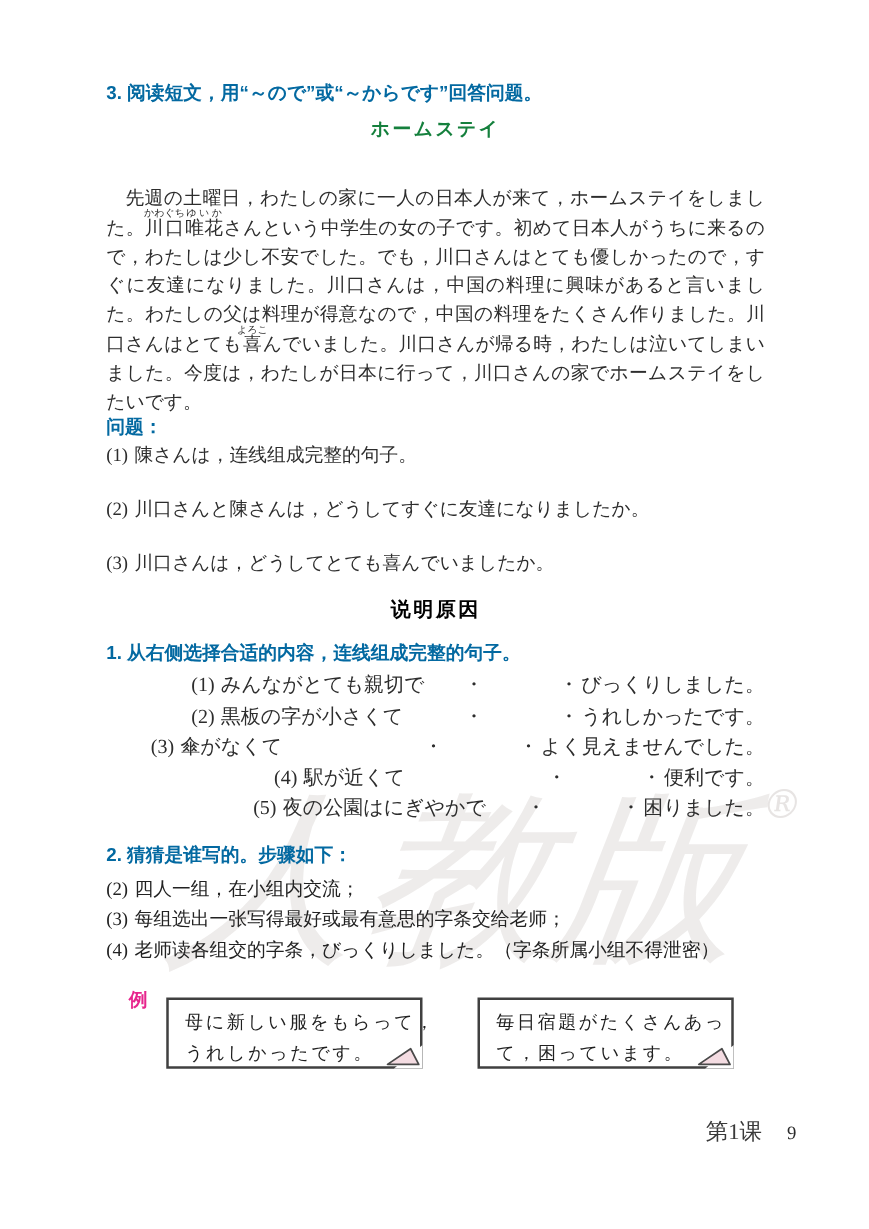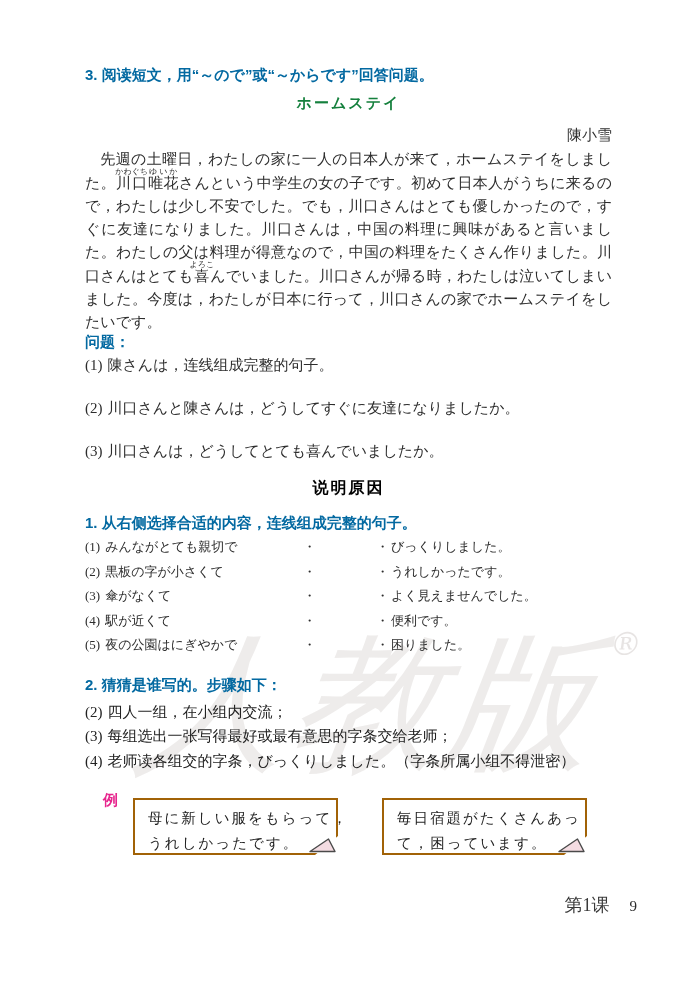--- a/index.html
+++ b/index.html
@@ -33,39 +33,39 @@
   .num       { margin-right:5px; }
 
   .section-heading {
     top:478px; text-align:center;
     font-family:"Liberation Sans","DejaVu Sans",sans-serif;
     font-weight:700; font-size:16px; letter-spacing:2px;
   }
 
   .ex1-lead  { top:512px; }
   .pairs     { top:538px; }
-  .m-row     { display:flex; align-items:baseline; height:24.5px; font-size:13px; }
+  .m-row     { display:flex; align-items:baseline; height:24.5px; font-size:16px;justify-content:flex-end; }
   .m-left    { flex:0 0 218px; white-space:nowrap; }
   .m-dot     { flex:0 0 8px; }
   .m-right   { margin-left:60px; white-space:nowrap; }
   .m-right .m-dot-r { margin-right:2px; }
 
   .ex2-lead  { top:674px; }
   .steps     { top:700px; }
   .step      { margin:0; font-size:15px; line-height:24.3px; color:#222; }
 
   .example-label {
     position:absolute; top:791px; left:18px;
     font-family:"Liberation Sans","DejaVu Sans",sans-serif;
     font-weight:700; font-size:15px;
   }
   .notes { top:798px; left:48px; right:auto; display:flex; }
   .note {
     position:relative; width:205px; height:57px;
-    border:2px solid #a16207; background:#fff;
+    border:2px solid #404040; background:#fff;
     padding:6px 10px 0 13px; box-sizing:border-box;
   }
   .note + .note { margin-left:44px; }
   .note-line {
     margin:0; font-size:14.5px; line-height:25px; letter-spacing:2px;
     color:#1f1f1f; white-space:nowrap;
   }
   .fold { position:absolute; right:-2px; bottom:-2px; }
 
   .footer { position:absolute; top:893px; right:58px; white-space:nowrap; }
@@ -91,21 +91,20 @@
 <div class="page">
 
   <div class="watermark"><span class="wm-text">人教版</span><span class="wm-reg">®</span></div>
 
   <div class="content">
 
     <p class="blk ex-lead bold-lead">3. 阅读短文，用“～ので”或“～からです”回答问题。</p>
 
     <p class="blk reading-title">ホームステイ</p>
 
-    <p class="blk author jp">陳小雪</p>
 
     <p class="blk passage">　先週の土曜日，わたしの家に一人の日本人が来て，ホームステイをしました。<ruby>川口<rt>かわぐち</rt></ruby><ruby>唯花<rt>ゆいか</rt></ruby>さんという中学生の女の子です。初めて日本人がうちに来るので，わたしは少し不安でした。でも，川口さんはとても優しかったので，すぐに友達になりました。川口さんは，中国の料理に興味があると言いました。わたしの父は料理が得意なので，中国の料理をたくさん作りました。川口さんはとても<ruby>喜<rt>よろこ</rt></ruby>んでいました。川口さんが帰る時，わたしは泣いてしまいました。今度は，わたしが日本に行って，川口さんの家でホームステイをしたいです。</p>
 
 
     <p class="blk q-label bold-lead">问题：</p>
 
     <div class="blk questions">
 
         <p class="question jp"><span class="num">(1)</span><span>陳さんは，连线组成完整的句子。</span></p>
 

